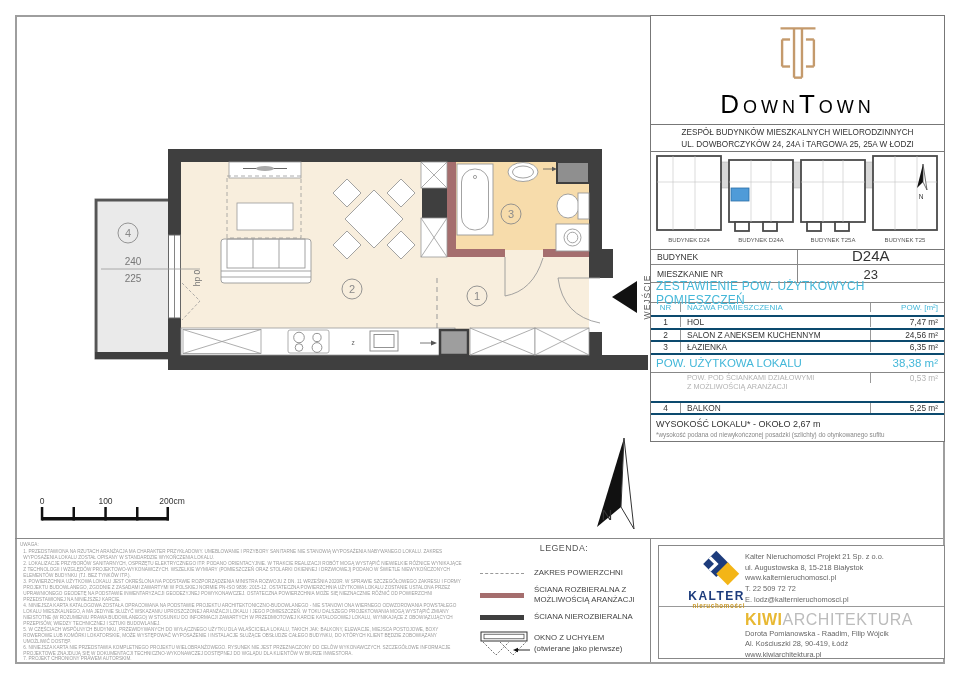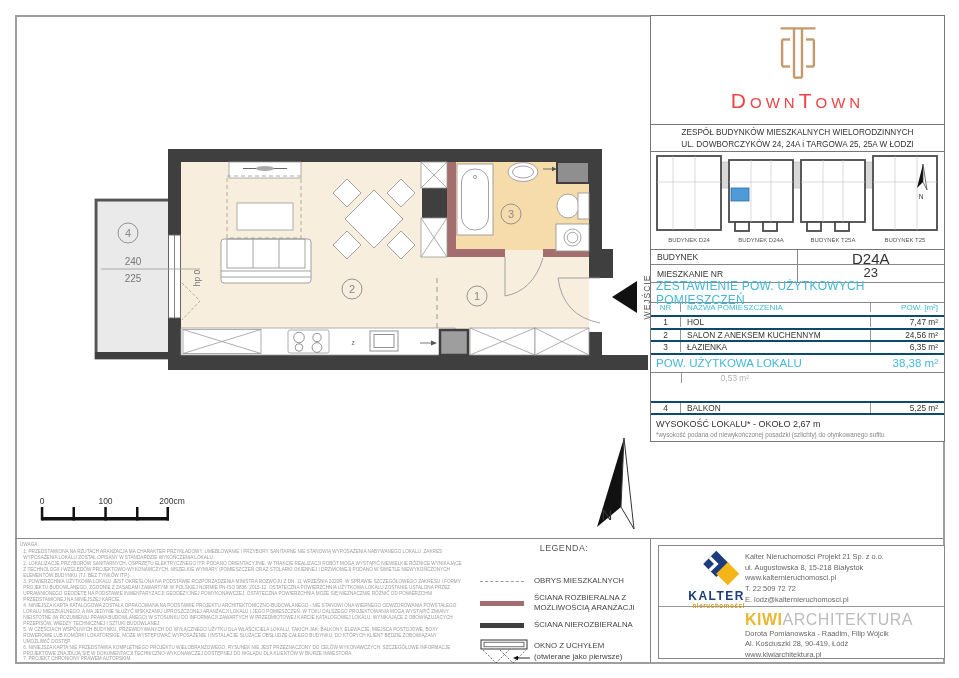--- a/index.html
+++ b/index.html
@@ -4,26 +4,26 @@
 <style>
   html,body{margin:0;padding:0;overflow:hidden;}
   body{width:959px;height:678px;position:relative;background:#fff;
        font-family:"Liberation Sans",sans-serif;color:#333;}
   .abs{position:absolute;}
   #sheet{left:15px;top:15px;width:926px;height:645px;border:2px solid #9e9e9e;}
   
   #panel{left:650px;top:15px;width:295px;height:427px;border:1.5px solid #777;
          box-sizing:border-box;background:#fff;}
   .sec-logo{height:108px;border-bottom:1px solid #777;text-align:center;}
-  .logo-title{font-size:21px;letter-spacing:4px;color:#ef4444;font-variant:small-caps;
+  .logo-title{font-size:26px;letter-spacing:4px;color:#000000;font-variant:small-caps;
               font-weight:500;margin-top:1px;}
   .sec-addr{height:27px;border-bottom:1.5px solid #777;text-align:center;
             font-size:8.2px;line-height:1.45;color:#333;padding-top:2px;box-sizing:border-box;}
   .sec-map{height:97px;border-bottom:1px solid #777;position:relative;}
-  .info-row{display:flex;border-bottom:1px solid #888;align-items:flex-start;height:14px;
+  .info-row{display:flex;border-bottom:1px solid #888;align-items:flex-end;height:14px;
             font-size:8.5px;color:#333;}
   .info-row .lab{width:50%;padding-left:6px;border-right:1px solid #888;box-sizing:border-box;
                  height:100%;display:flex;align-items:center;}
   .info-row .val{flex:1;text-align:center;font-size:15px;}
   .info-row.big{height:17px;}
   .info-row.big .val{font-size:13px;}
   .tbl-title{height:19px;display:flex;align-items:center;padding-left:5px;
              color:#45b8d9;font-size:12px;letter-spacing:.2px;border-bottom:1px solid #888;}
   .trow{display:flex;border-bottom:2px solid #0c4a6e;align-items:flex-start;font-size:8.3px;color:#333;}
   .c-nr{width:30px;border-right:1px solid #999;text-align:center;display:flex;
@@ -43,21 +43,21 @@
   .theight{padding:4px 5px 0 5px;font-size:9px;color:#333;}
   .tfoot{padding:2px 5px 0 5px;font-size:6.3px;color:#888;}
   
   #hdiv{left:15px;top:538px;width:928px;border-top:1.5px solid #888;}
   #vdiv{left:650px;top:538px;height:124px;border-left:1.5px solid #888;}
   #notes{left:20px;top:542px;width:795px;transform:scale(.556);transform-origin:top left;
          font-size:8.4px;line-height:1.28;color:#9b9b9b;}
   #notes .nt{margin-bottom:1px;}
   #notes .ni{padding-left:6px;}
   #legend{left:480px;top:543px;width:168px;}
-  .lg-title{text-align:center;font-size:8.8px;color:#555;letter-spacing:.5px;margin-bottom:23px;}
+  .lg-title{text-align:center;font-size:8.8px;color:#555;letter-spacing:.5px;margin-bottom:15px;}
   .lg-row{display:flex;margin-bottom:7px;align-items:center;}
   .lg-sw{width:54px;flex-shrink:0;display:flex;align-items:center;}
   .lg-lab{font-size:7.8px;color:#444;line-height:1.3;}
   .sw-dash{width:44px;border-top:1.5px dashed #999;}
   .sw-maroon{width:44px;height:4.5px;background:#a56e6e;}
   .sw-dark{width:44px;height:4.5px;background:#3f3f3f;}
   #company{left:658px;top:545px;width:287px;height:114px;border:1.5px solid #888;
            box-sizing:border-box;background:#fff;}
   .k-half{height:61px;border-bottom:1px solid #999;display:flex;box-sizing:border-box;}
   .k-logo{width:86px;text-align:right;padding-top:4px;box-sizing:border-box;}
@@ -346,20 +346,24 @@
     <div class="c-nr">3</div>
     <div class="c-name">ŁAZIENKA</div>
     <div class="c-area">6,35 m²</div>
   </div>
   <div class="ttotal">
     <div class="tl">POW. UŻYTKOWA LOKALU</div>
     <div class="tv">38,38 m²</div>
   </div>
   <div class="trow tsub">
     <div class="c-nr"></div>
+    <div class="c-name">
+      <div>POW. POD ŚCIANKAMI DZIAŁOWYMI</div>
+      <div>Z MOŻLIWOŚCIĄ ARANŻACJI</div>
+    </div>
     <div class="c-area">0,53 m²</div>
   </div>
   <div class="trow tdata">
     <div class="c-nr">4</div>
     <div class="c-name">BALKON</div>
     <div class="c-area">5,25 m²</div>
   </div>
   <div class="theight">WYSOKOŚĆ LOKALU* - OKOŁO 2,67 m</div>
   <div class="tfoot">*wysokość podana od niewykończonej posadzki (szlichty) do otynkowanego sufitu</div>
 </div>
@@ -377,21 +381,21 @@
   <div class="ni">6. NINIEJSZA KARTA NIE PRZEDSTAWIA KOMPLETNEGO PROJEKTU WIELOBRANŻOWEGO. RYSUNEK NIE JEST PRZEZNACZONY DO CELÓW WYKONAWCZYCH. SZCZEGÓŁOWE INFORMACJE PROJEKTOWE ZNAJDUJĄ SIĘ W DOKUMENTACJI TECHNICZNO-WYKONAWCZEJ DOSTĘPNEJ DO WGLĄDU DLA KLIENTÓW W BIURZE INWESTORA.</div>
   <div class="ni">7. PROJEKT CHRONIONY PRAWEM AUTORSKIM.</div>
 </div>
 
 <div class="abs" id="legend">
   <div class="lg-title">LEGENDA:</div>
   <div class="lg-row">
     <div class="lg-sw">
         <div class="sw-dash"></div>
       </div>
-    <div class="lg-lab">OBRYS MIESZKALNYCH</div>
+    <div class="lg-lab">ZAKRES POWIERZCHNI</div>
   </div>
   <div class="lg-row">
     <div class="lg-sw">
         <div class="sw-maroon"></div>
       </div>
     <div class="lg-lab">ŚCIANA ROZBIERALNA Z MOŻLIWOŚCIĄ ARANŻACJI</div>
   </div>
   <div class="lg-row">
     <div class="lg-sw">
         <div class="sw-dark"></div>

